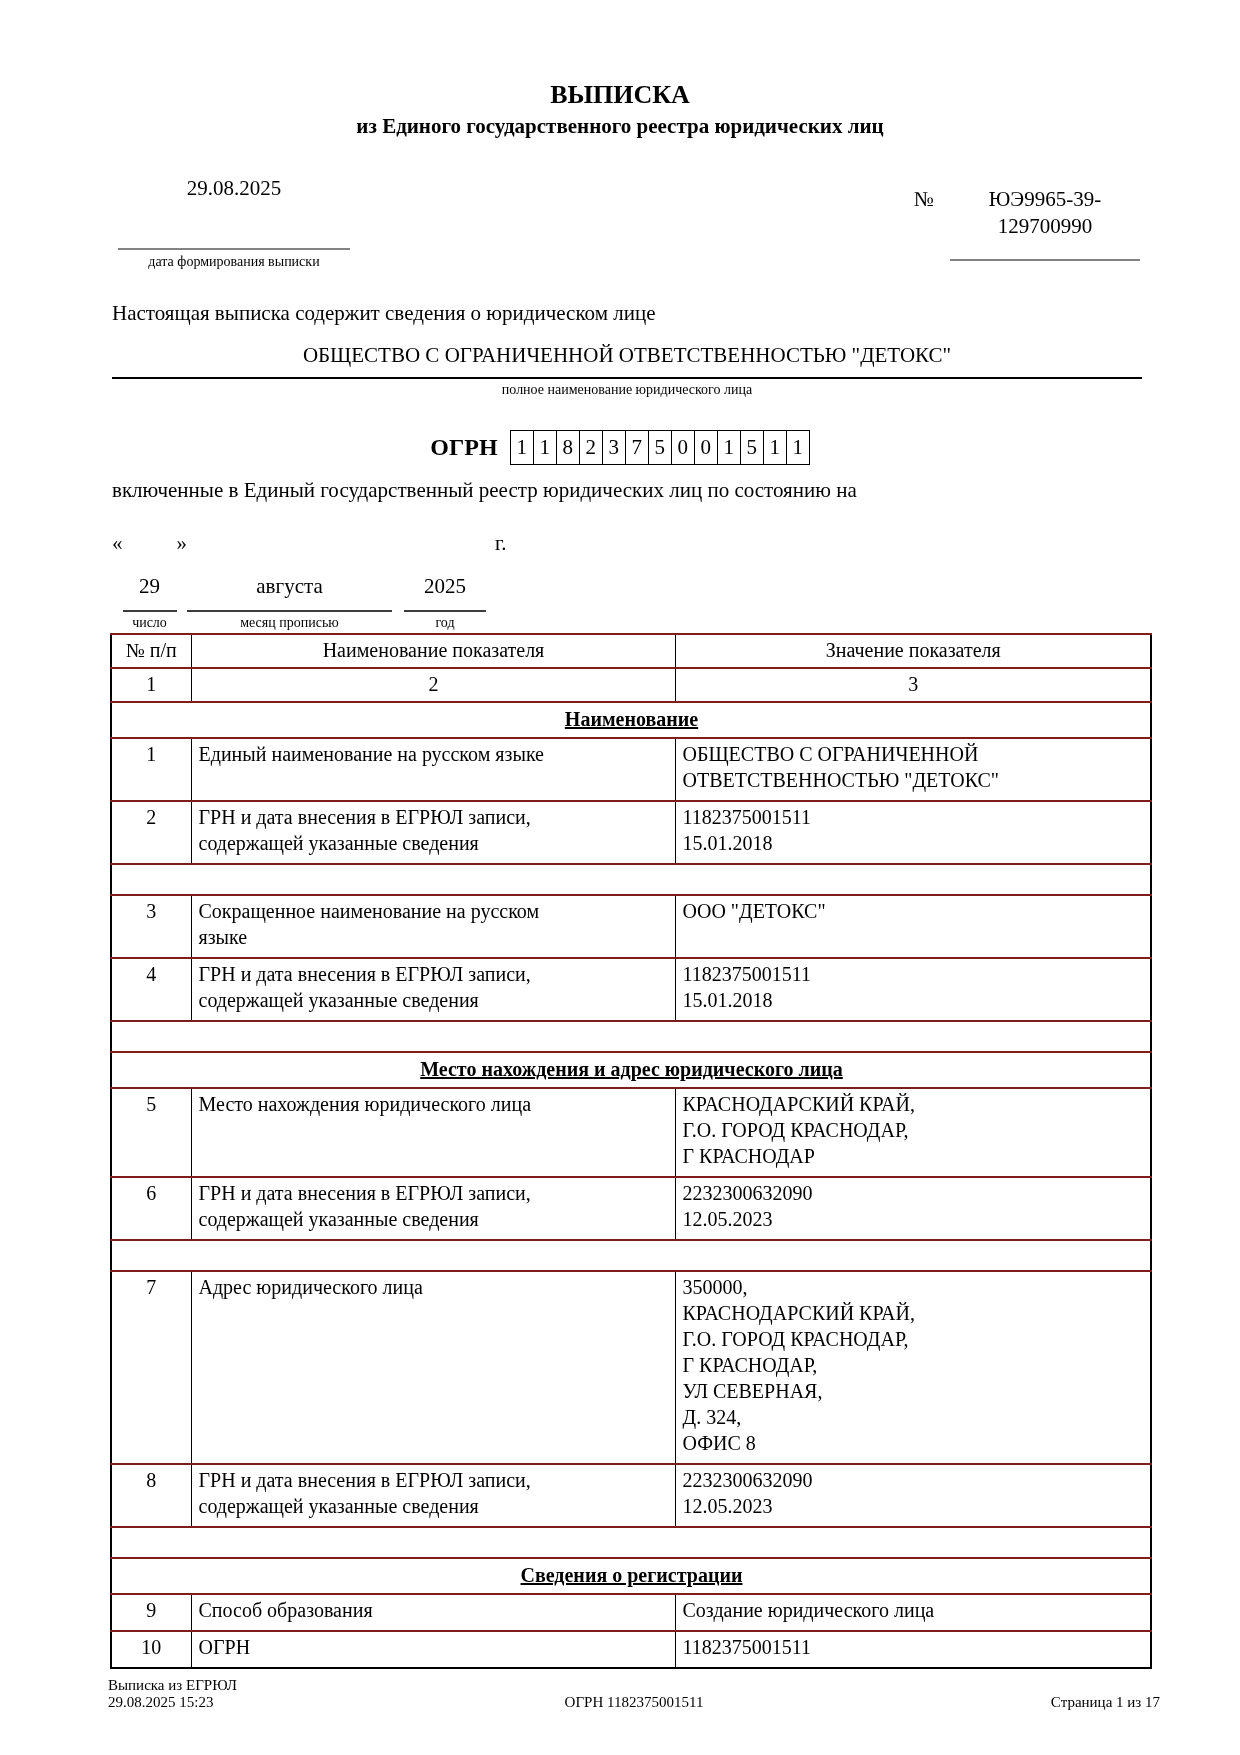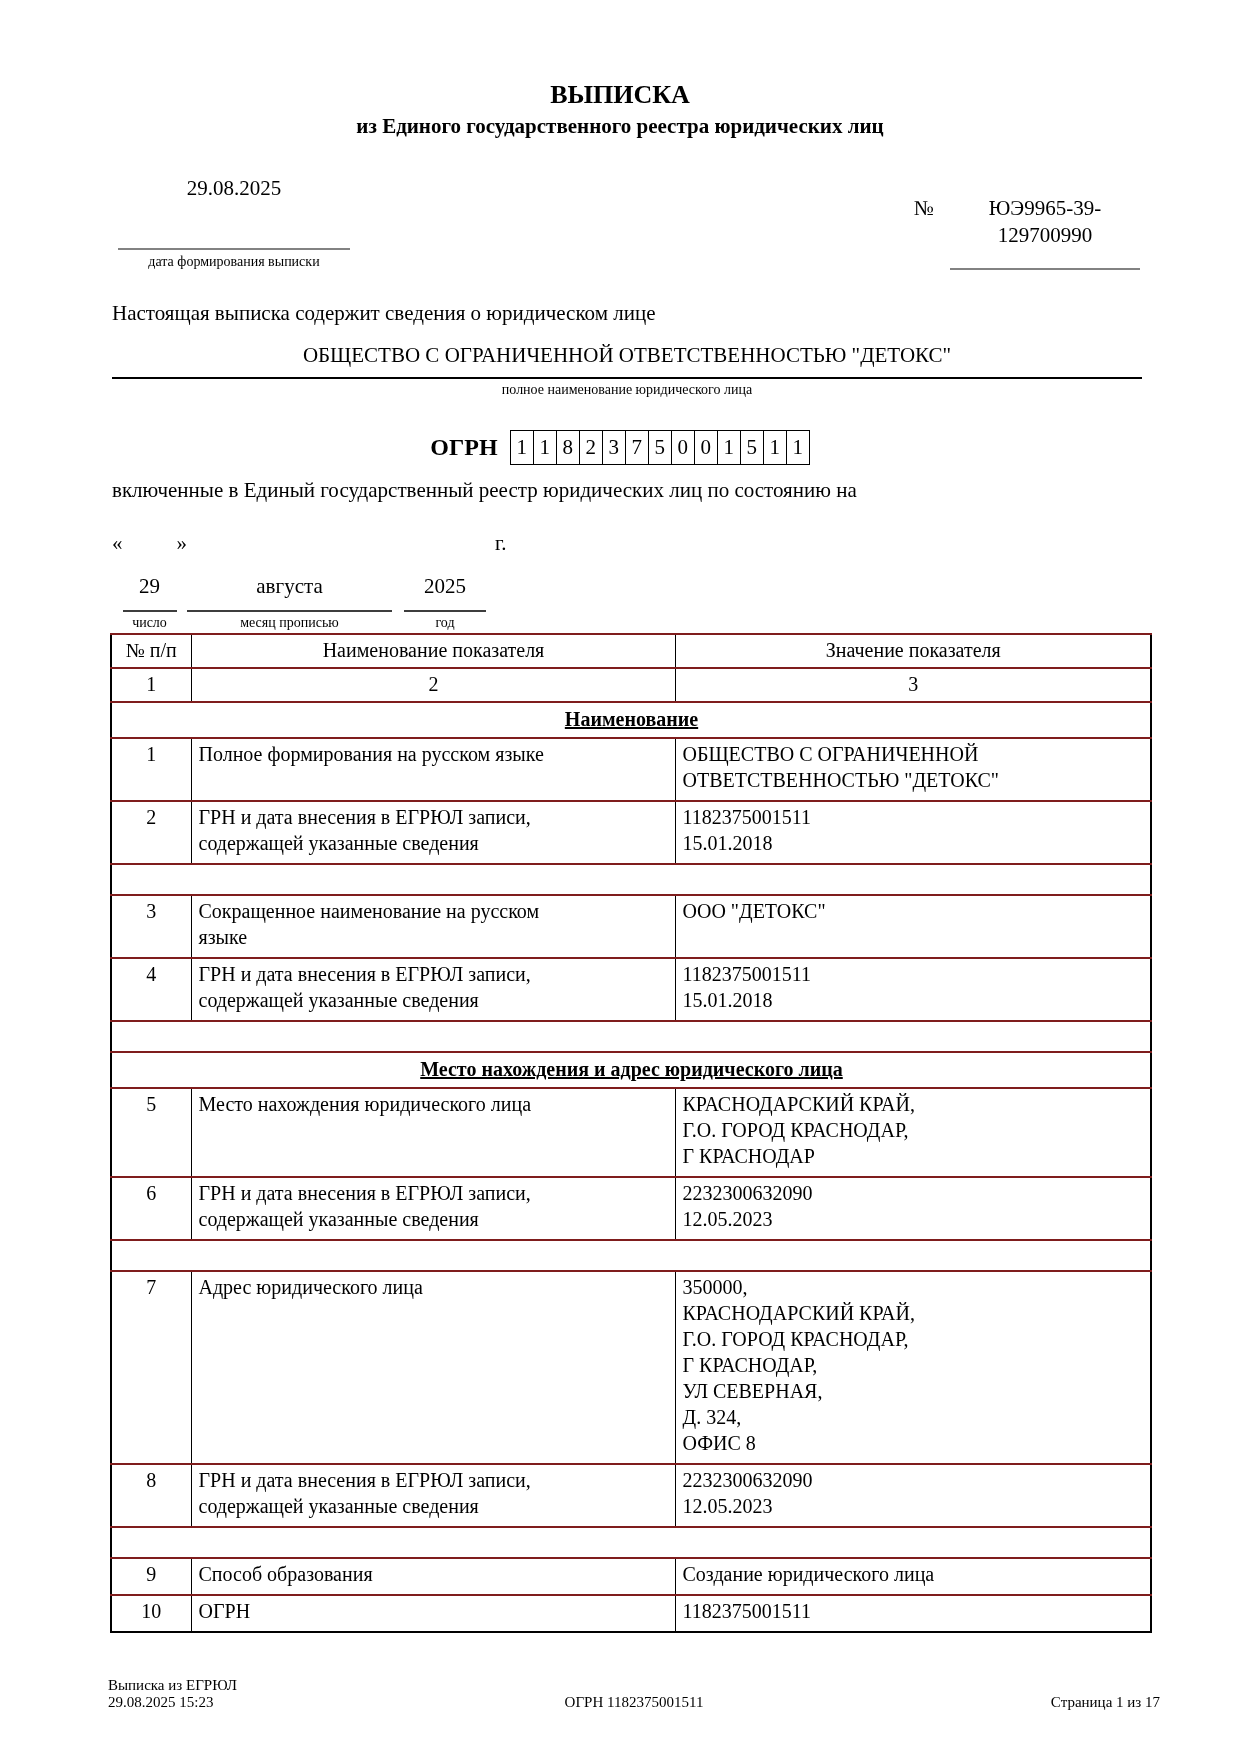--- a/index.html
+++ b/index.html
@@ -18,21 +18,21 @@
     position: absolute; top: 80px; left: 0; width: 100%;
     text-align: center; font-size: 26px; font-weight: bold; line-height: 30px;
   }
   .doc-subtitle {
     position: absolute; top: 113px; left: 0; width: 100%;
     text-align: center; font-size: 21px; font-weight: bold; line-height: 26px;
   }
 
   .meta-row {
     position: absolute; top: 176px; left: 108px; width: 1032px;
-    display: flex; justify-content: space-between; align-items: flex-end;
+    display: flex; justify-content: space-between; align-items: center;
   }
   .date-block { width: 232px; margin-left: 10px; text-align: center; }
   .date-value { font-size: 21px; line-height: 24px; height: 72px; }
   .form-rule { border-top: 2px solid #828282; }
   .small-label { font-size: 14px; line-height: 16px; margin-top: 4px; }
 
   .number-block { display: flex; align-items: flex-start; }
   .number-sign { font-size: 21px; line-height: 27px; margin-right: 16px; }
   .number-value {
     width: 190px; text-align: center; font-size: 21px; line-height: 27px;
@@ -180,21 +180,21 @@
         <td class="c-num header-cell">1</td>
         <td class="c-name header-cell">2</td>
         <td class="header-cell">3</td>
       </tr>
     <tr>
           <td colspan="3" class="section-cell">Наименование</td>
         </tr>
         <tr>
           <td class="c-num">1</td>
           <td class="c-name">
-            <div>Полное формирования на русском языке</div>
+            <div>Единый наименование на русском языке</div>
           </td>
           <td class="c-value">
             <div>ОБЩЕСТВО С ОГРАНИЧЕННОЙ</div>
             <div>ОТВЕТСТВЕННОСТЬЮ "ДЕТОКС"</div>
           </td>
         </tr>
         <tr>
           <td class="c-num">2</td>
           <td class="c-name">
             <div>ГРН и дата внесения в ЕГРЮЛ записи,</div>
@@ -283,20 +283,23 @@
           </td>
           <td class="c-value">
             <div>2232300632090</div>
             <div>12.05.2023</div>
           </td>
         </tr>
         <tr>
           <td colspan="3" class="spacer-cell"></td>
         </tr>
         <tr>
+          <td colspan="3" class="section-cell">Сведения о регистрации</td>
+        </tr>
+        <tr>
           <td class="c-num">9</td>
           <td class="c-name">
             <div>Способ образования</div>
           </td>
           <td class="c-value">
             <div>Создание юридического лица</div>
           </td>
         </tr>
         <tr>
           <td class="c-num">10</td>

